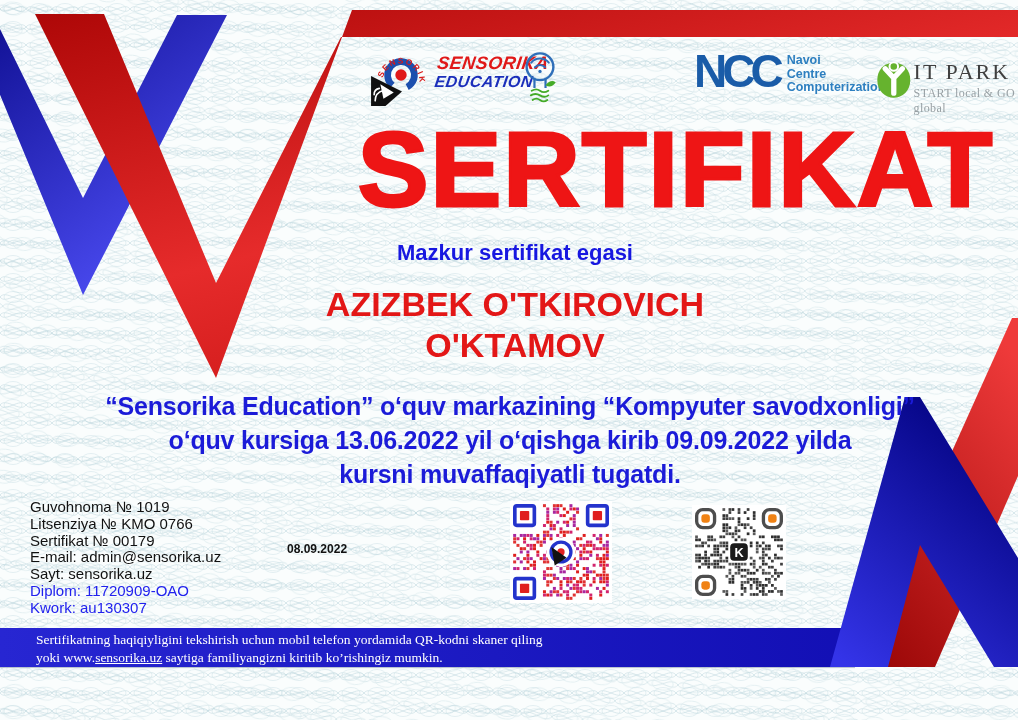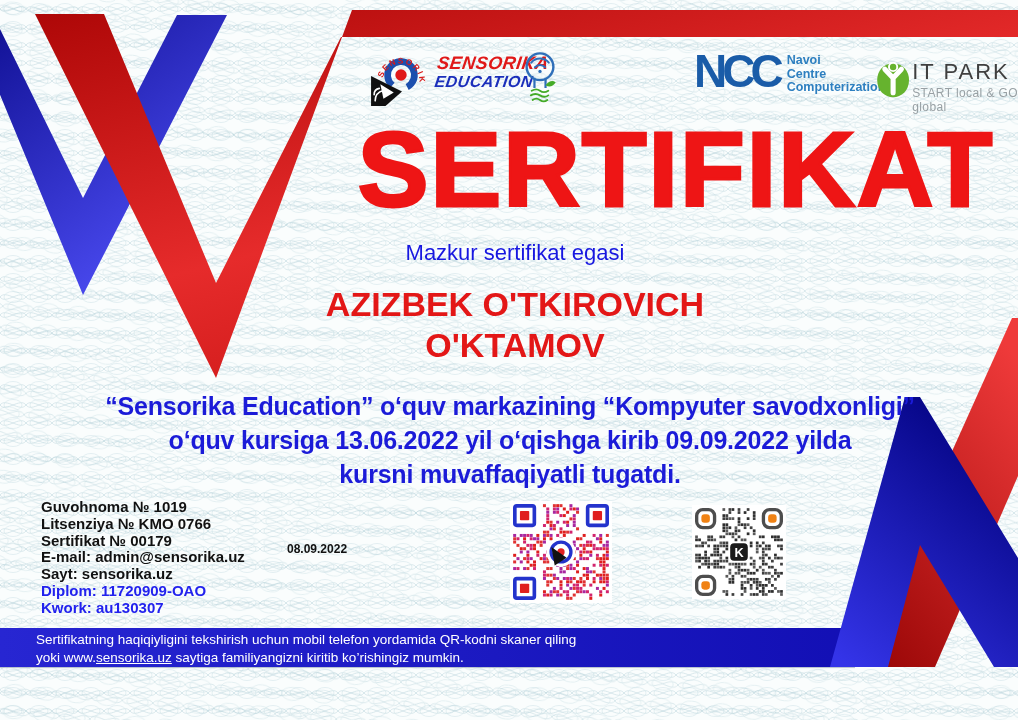--- a/index.html
+++ b/index.html
@@ -12,47 +12,47 @@
   .sensorika-text{margin-left:4px;margin-top:10px;transform:skewX(-8deg);line-height:1;}
   .sensorika-text .l1{font-size:18px;font-weight:bold;font-style:italic;color:#e01818;letter-spacing:.5px;}
   .sensorika-text .l2{font-size:16px;font-weight:bold;font-style:italic;color:#1b2fbb;letter-spacing:.5px;margin-top:2px;}
   .ministry-logo{left:516px;top:46px;}
   .ministry-text{margin-left:5px;margin-top:14px;font-family:"Liberation Serif",serif;
                  font-weight:bold;font-size:9.5px;line-height:12px;color:#24437e;}
   .ncc-logo{left:694px;top:48px;}
   .ncc-monogram{font-size:46px;font-weight:bold;color:#1a5ca8;letter-spacing:-5px;line-height:1;transform:scaleY(1.02);}
   .ncc-words{margin-left:8px;margin-top:6px;font-size:12.5px;font-weight:bold;line-height:13.5px;color:#2d7fc0;}
   .itpark-logo{left:874px;top:54px;}
-  .itpark-text{margin-left:0;margin-top:6px;}
+  .itpark-text{margin-left:0;margin-top:6px;font-family:Liberation Serif, serif;}
   .itpark-title{font-size:22px;color:#3f3f3f;letter-spacing:2px;line-height:1.1;}
   .itpark-tagline{font-size:12px;color:#98a0a4;letter-spacing:.4px;margin-top:2px;}
   
   .title{position:absolute;left:334px;top:116px;width:684px;text-align:center;
          font-size:106px;line-height:1;font-weight:bold;color:#ee1515;
          -webkit-text-stroke:3px #ee1515;letter-spacing:2px;}
   .subtitle{position:absolute;left:20px;top:240px;width:990px;text-align:center;
-            font-size:22px;font-weight:normal;color:#1717e0;}
+            font-size:22px;font-weight:bold;color:#1717e0;}
   .recipient{position:absolute;left:20px;top:284px;width:990px;text-align:center;
              font-size:34px;line-height:41px;font-weight:bold;color:#e31717;}
   .body-text{position:absolute;left:40px;top:389px;width:940px;text-align:center;
              font-size:25px;line-height:34px;font-weight:bold;color:#1b1bd8;letter-spacing:-.2px;}
   
-  .details{position:absolute;left:41px;top:499px;font-size:15px;line-height:16.8px;font-weight:bold;color:#111;}
+  .details{position:absolute;left:30px;top:499px;font-size:15px;line-height:16.8px;font-weight:normal;color:#111;}
   .details .blue{color:#2222ee;}
   .director{position:absolute;left:287px;top:528px;font-weight:bold;color:#111;}
   .director-row{font-size:16px;}
   .sig-line{display:inline-block;width:112px;border-bottom:2px solid #111;height:12px;margin-left:6px;}
   .director-date{font-size:12px;margin-top:14px;}
   .qr-box{position:absolute;background:#fff;padding:3px;}
   .qr-left{left:510px;top:501px;width:96px;height:96px;}
   .qr-right{left:692px;top:505px;width:88px;height:88px;}
   .qr-box svg{display:block;width:100%;height:100%;}
   
   .footer-text{position:absolute;left:36px;top:631px;width:780px;color:#fff;
-               font-size:13.5px;line-height:17.5px;}
+               font-size:13.5px;line-height:17.5px;font-family:Liberation Serif, serif;}
   .footer-text .link{text-decoration:underline;cursor:pointer;}
 </style>
 </head>
 <body>
 
 <div class="page">
 
   <svg class="layer" width="1018" height="720" aria-hidden="true">
     <defs>
       <pattern id="gp" width="26" height="18" patternUnits="userSpaceOnUse">

